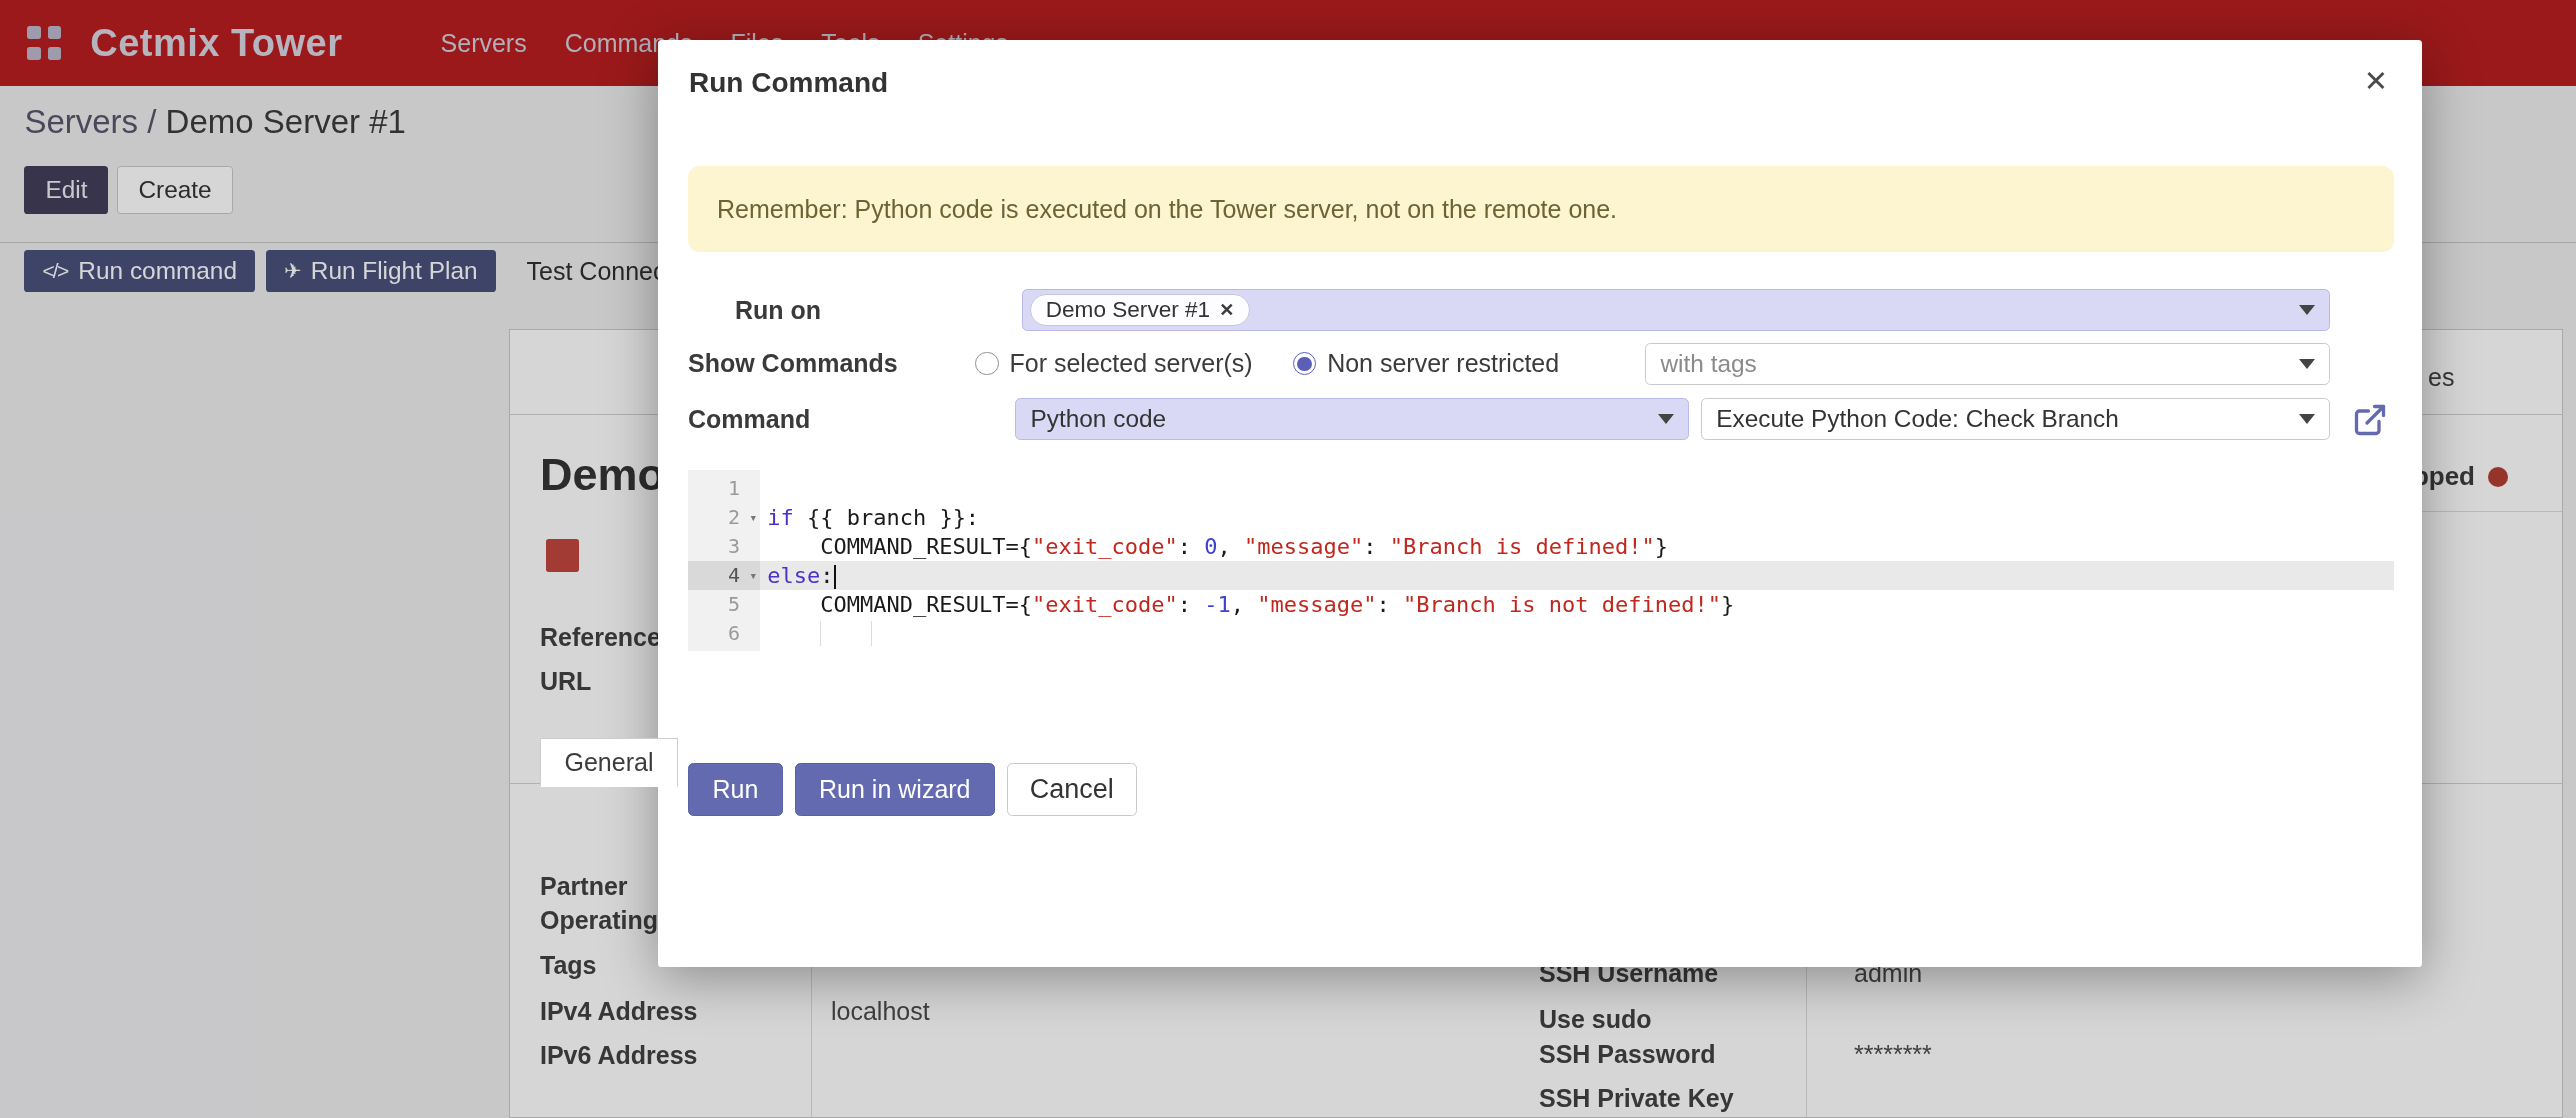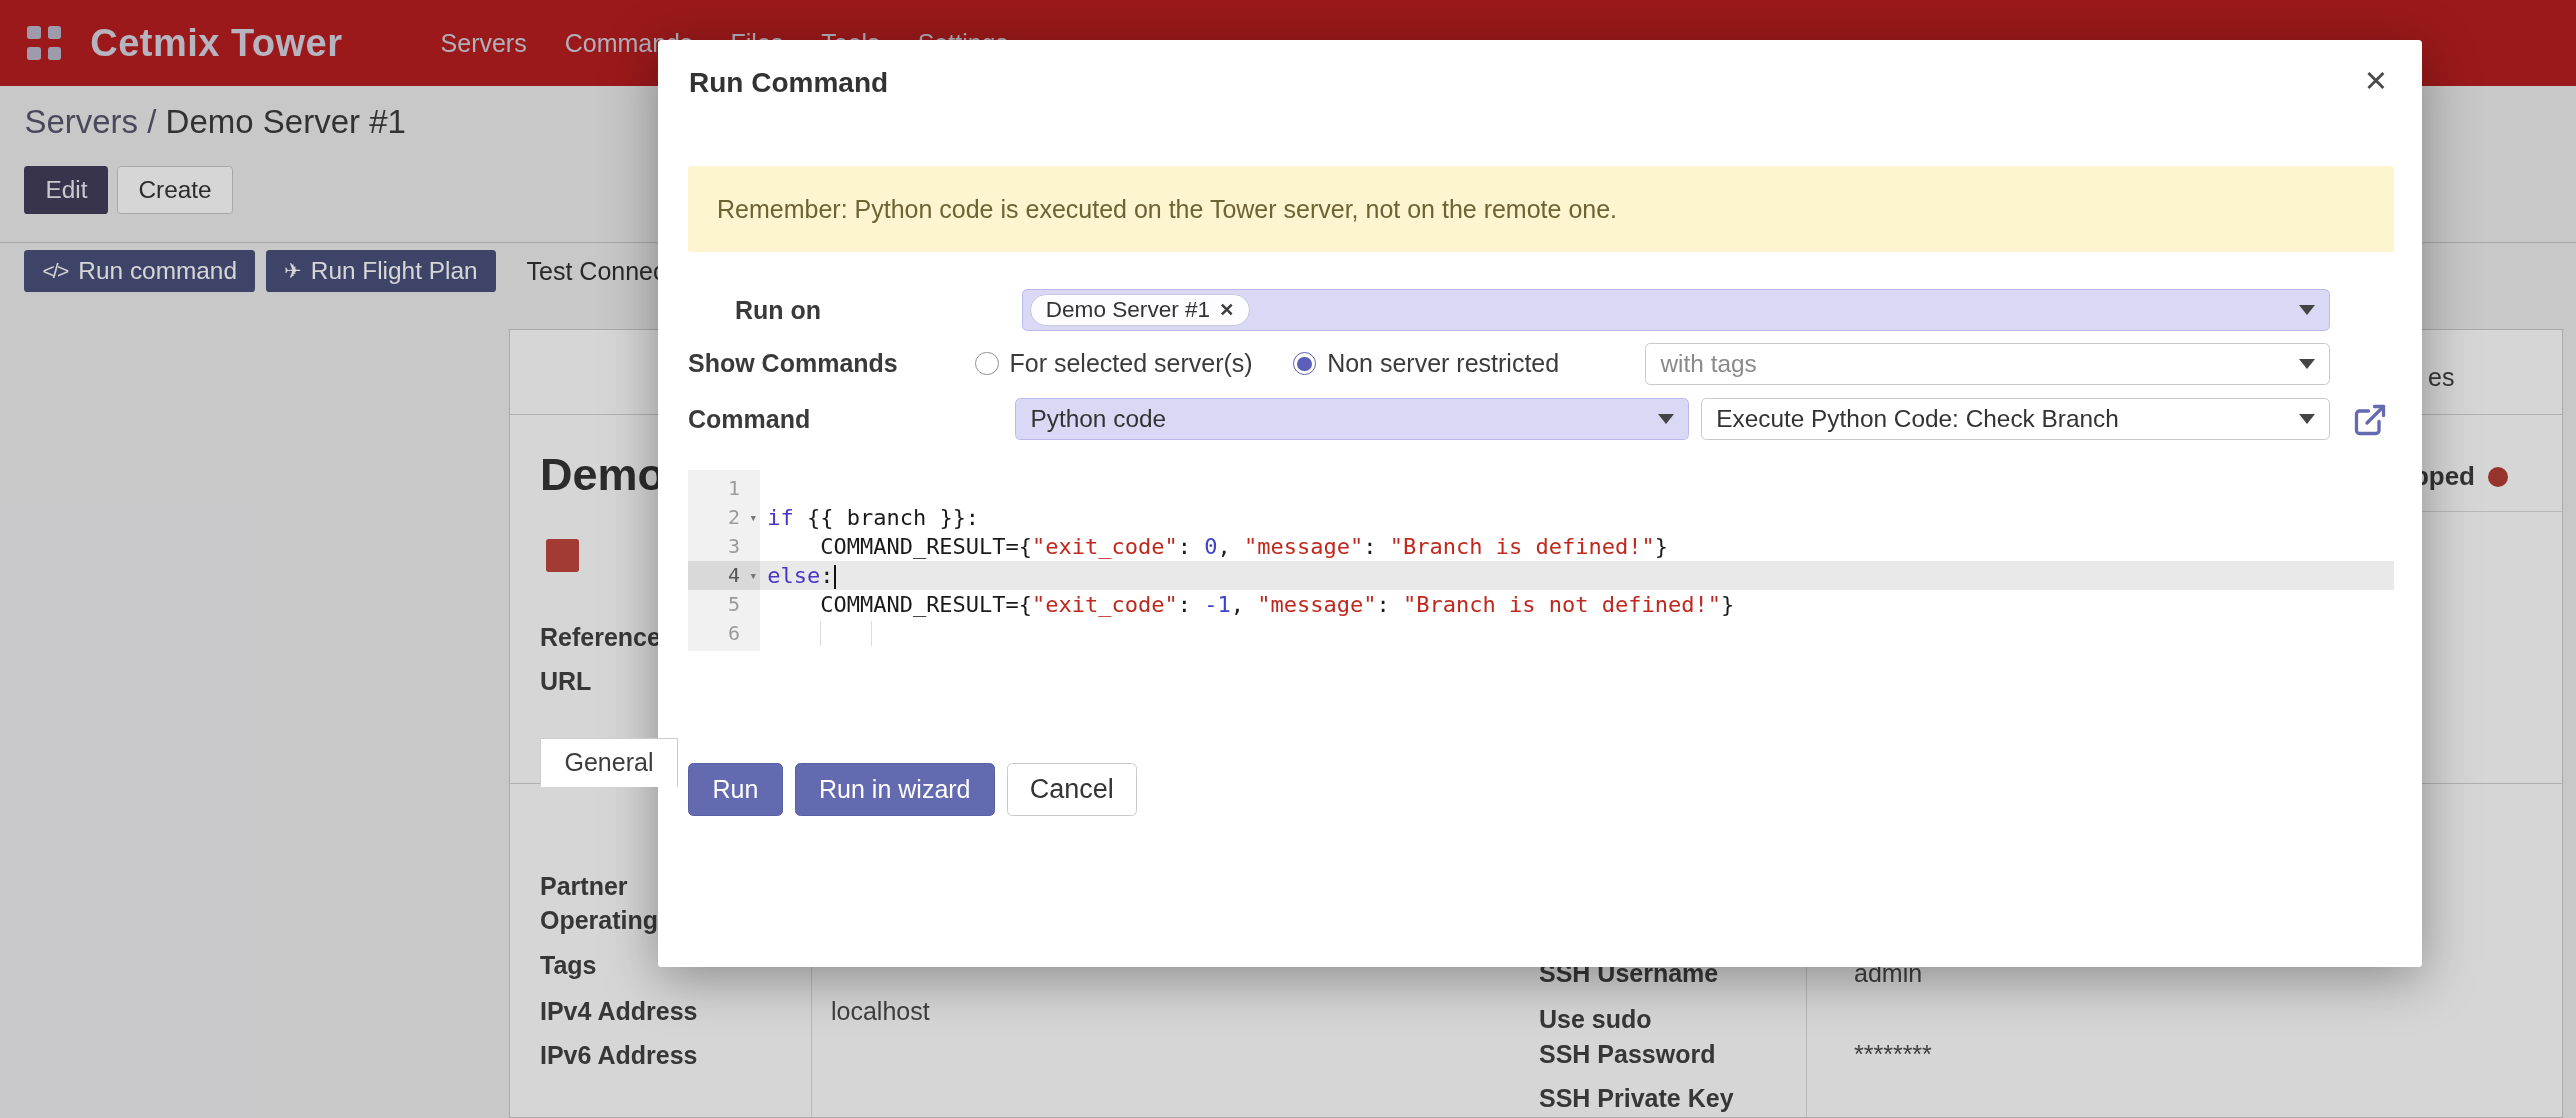--- a/index.html
+++ b/index.html
@@ -58,21 +58,21 @@
 
   
   .overlay { position:absolute; inset:0; background:rgba(10,10,20,0.17); }
 
   .modal { position:absolute; left:658px; top:40px; width:1764px; height:927px;
            background:#fff; border-radius:3.6px; box-shadow:0 11px 54px rgba(0,0,0,.35); }
   .modal-header { display:flex; justify-content:space-between; align-items:flex-start; padding:27px 34px 0 31px; }
   .modal-title { font-size:28px; font-weight:700; color:#333; }
   .close-x { font-size:29px; color:#4a4a4a; cursor:pointer; line-height:1; }
 
-  .alert { margin:67px 28px 0 30px; height:86px; background:#fdf4d0; border-radius:3px;
+  .alert { margin:67px 28px 0 30px; height:86px; background:#fdf4d0; border-radius:12px;
            display:flex; align-items:center; padding:0 29px; font-size:25px; color:#6d6335; }
 
   .mform { margin:37px 28px 0 30px; padding-right:64px; position:relative; }
   .frow { display:flex; align-items:center; position:relative; }
   .frow1 { margin-bottom:11.7px;margin-left:47px; }
   .frow2 { margin-bottom:13.5px; height:42px; }
   .flabel { width:287px; flex-shrink:0; font-size:25px; font-weight:700; color:#3a3a3a; }
 
   .tagselect { flex:1; height:42px; background:#d9d9f6; border:0.9px solid #b9b9ec; border-radius:5.4px;
                display:flex; align-items:center; padding:0 40px 0 7.2px; position:relative; cursor:pointer; }

